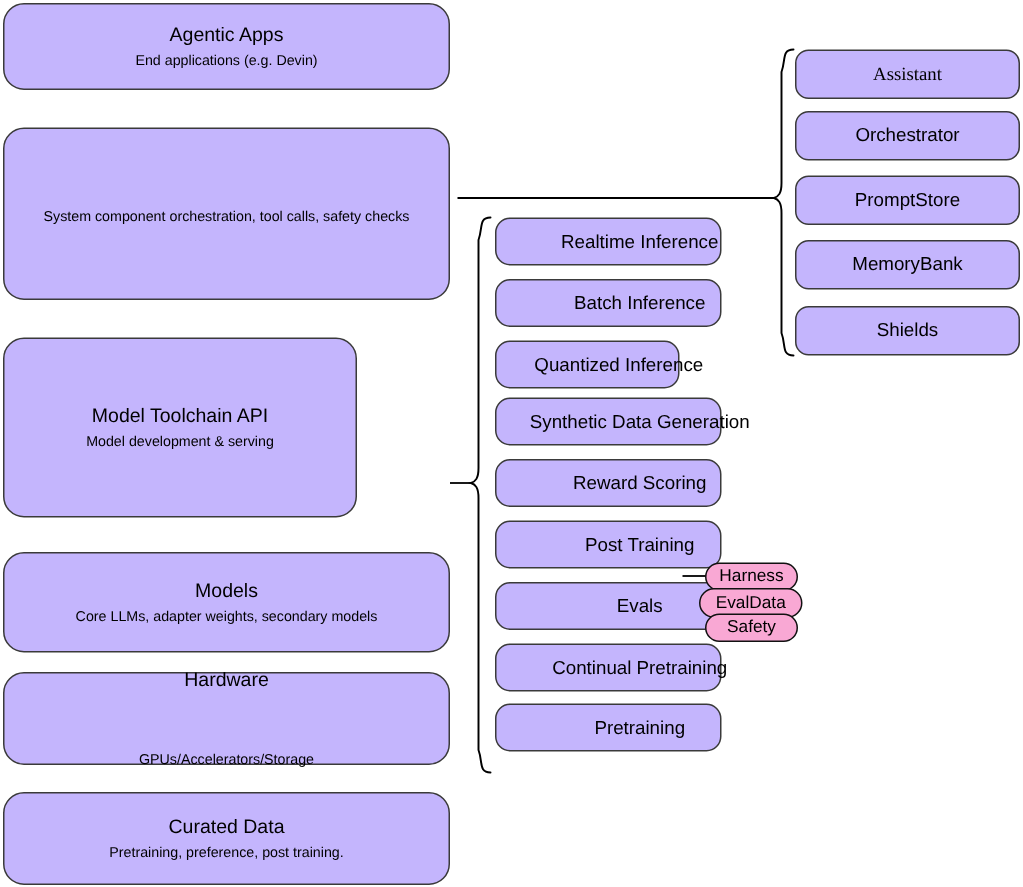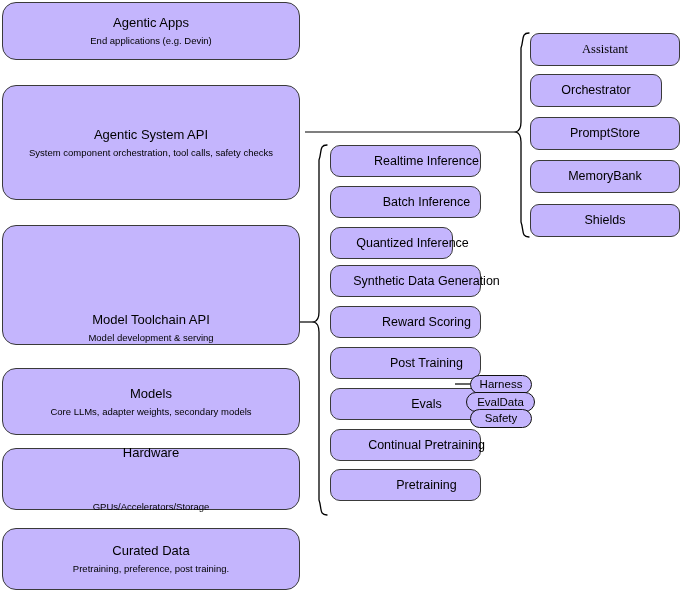--- a/index.html
+++ b/index.html
@@ -61,21 +61,21 @@
   .comp-label {
     font-size: 12.5px;
     line-height: 15px;
     white-space: nowrap;
   }
   .pill {
     position: absolute;
     box-sizing: border-box;
     border: 1.4px solid #111;
     border-radius: 999px;
-    background: #c4b5fd;
+    background: #f9a8d4;
     display: flex;
     align-items: center;
     justify-content: center;
     text-align: center;
   }
   .pill-label {
     font-size: 11.5px;
     line-height: 13px;
     white-space: nowrap;
   }
@@ -119,25 +119,24 @@
     <path d="M 455 401 L 470 401" fill="none" stroke="#000000" stroke-width="1.2"></path>
     <path d="M 455 418 L 474 418" fill="none" stroke="#000000" stroke-width="1.2"></path>
   </svg>
 
   <div class="box layer-box" style="left:2px; top:2px; width:298px; height:58px;">
     <div class="layer-title">Agentic Apps</div>
     <div class="layer-sub">End applications (e.g. Devin)</div>
   </div>
 
   <div class="box layer-box" style="left:2px; top:85px; width:298px; height:115px;">
-    <div class="layer-title">Agentic System API</div>
     <div class="layer-sub">System component orchestration, tool calls, safety checks</div>
   </div>
 
-  <div class="box layer-box" style="left:2px; top:225px; width:298px; height:120px;justify-content:flex-end;">
+  <div class="box layer-box" style="left:2px; top:225px; width:236px; height:120px;">
     <div class="layer-title">Model Toolchain API</div>
     <div class="layer-sub">Model development &amp; serving</div>
   </div>
 
   <div class="box layer-box" style="left:2px; top:368px; width:298px; height:67px;">
     <div class="layer-title">Models</div>
     <div class="layer-sub">Core LLMs, adapter weights, secondary models</div>
   </div>
 
   <div class="box layer-box" style="left:2px; top:448px; width:298px; height:62px;gap:36px;">
@@ -184,21 +183,21 @@
   <div class="pill" style="left:466px; top:392px; width:69px; height:20px;">
     <div class="pill-label">EvalData</div>
   </div>
   <div class="pill" style="left:470px; top:409px; width:62px; height:19px;">
     <div class="pill-label">Safety</div>
   </div>
 
   <div class="box comp-box" style="left:530px; top:33px; width:150px; height:33px;font-family:Liberation Serif, serif;">
     <div class="comp-label">Assistant</div>
   </div>
-  <div class="box comp-box" style="left:530px; top:74px; width:132px; height:33px;">
+  <div class="box comp-box" style="left:530px; top:74px; width:150px; height:33px;">
     <div class="comp-label">Orchestrator</div>
   </div>
   <div class="box comp-box" style="left:530px; top:117px; width:150px; height:33px;">
     <div class="comp-label">PromptStore</div>
   </div>
   <div class="box comp-box" style="left:530px; top:160px; width:150px; height:33px;">
     <div class="comp-label">MemoryBank</div>
   </div>
   <div class="box comp-box" style="left:530px; top:204px; width:150px; height:33px;">
     <div class="comp-label">Shields</div>

